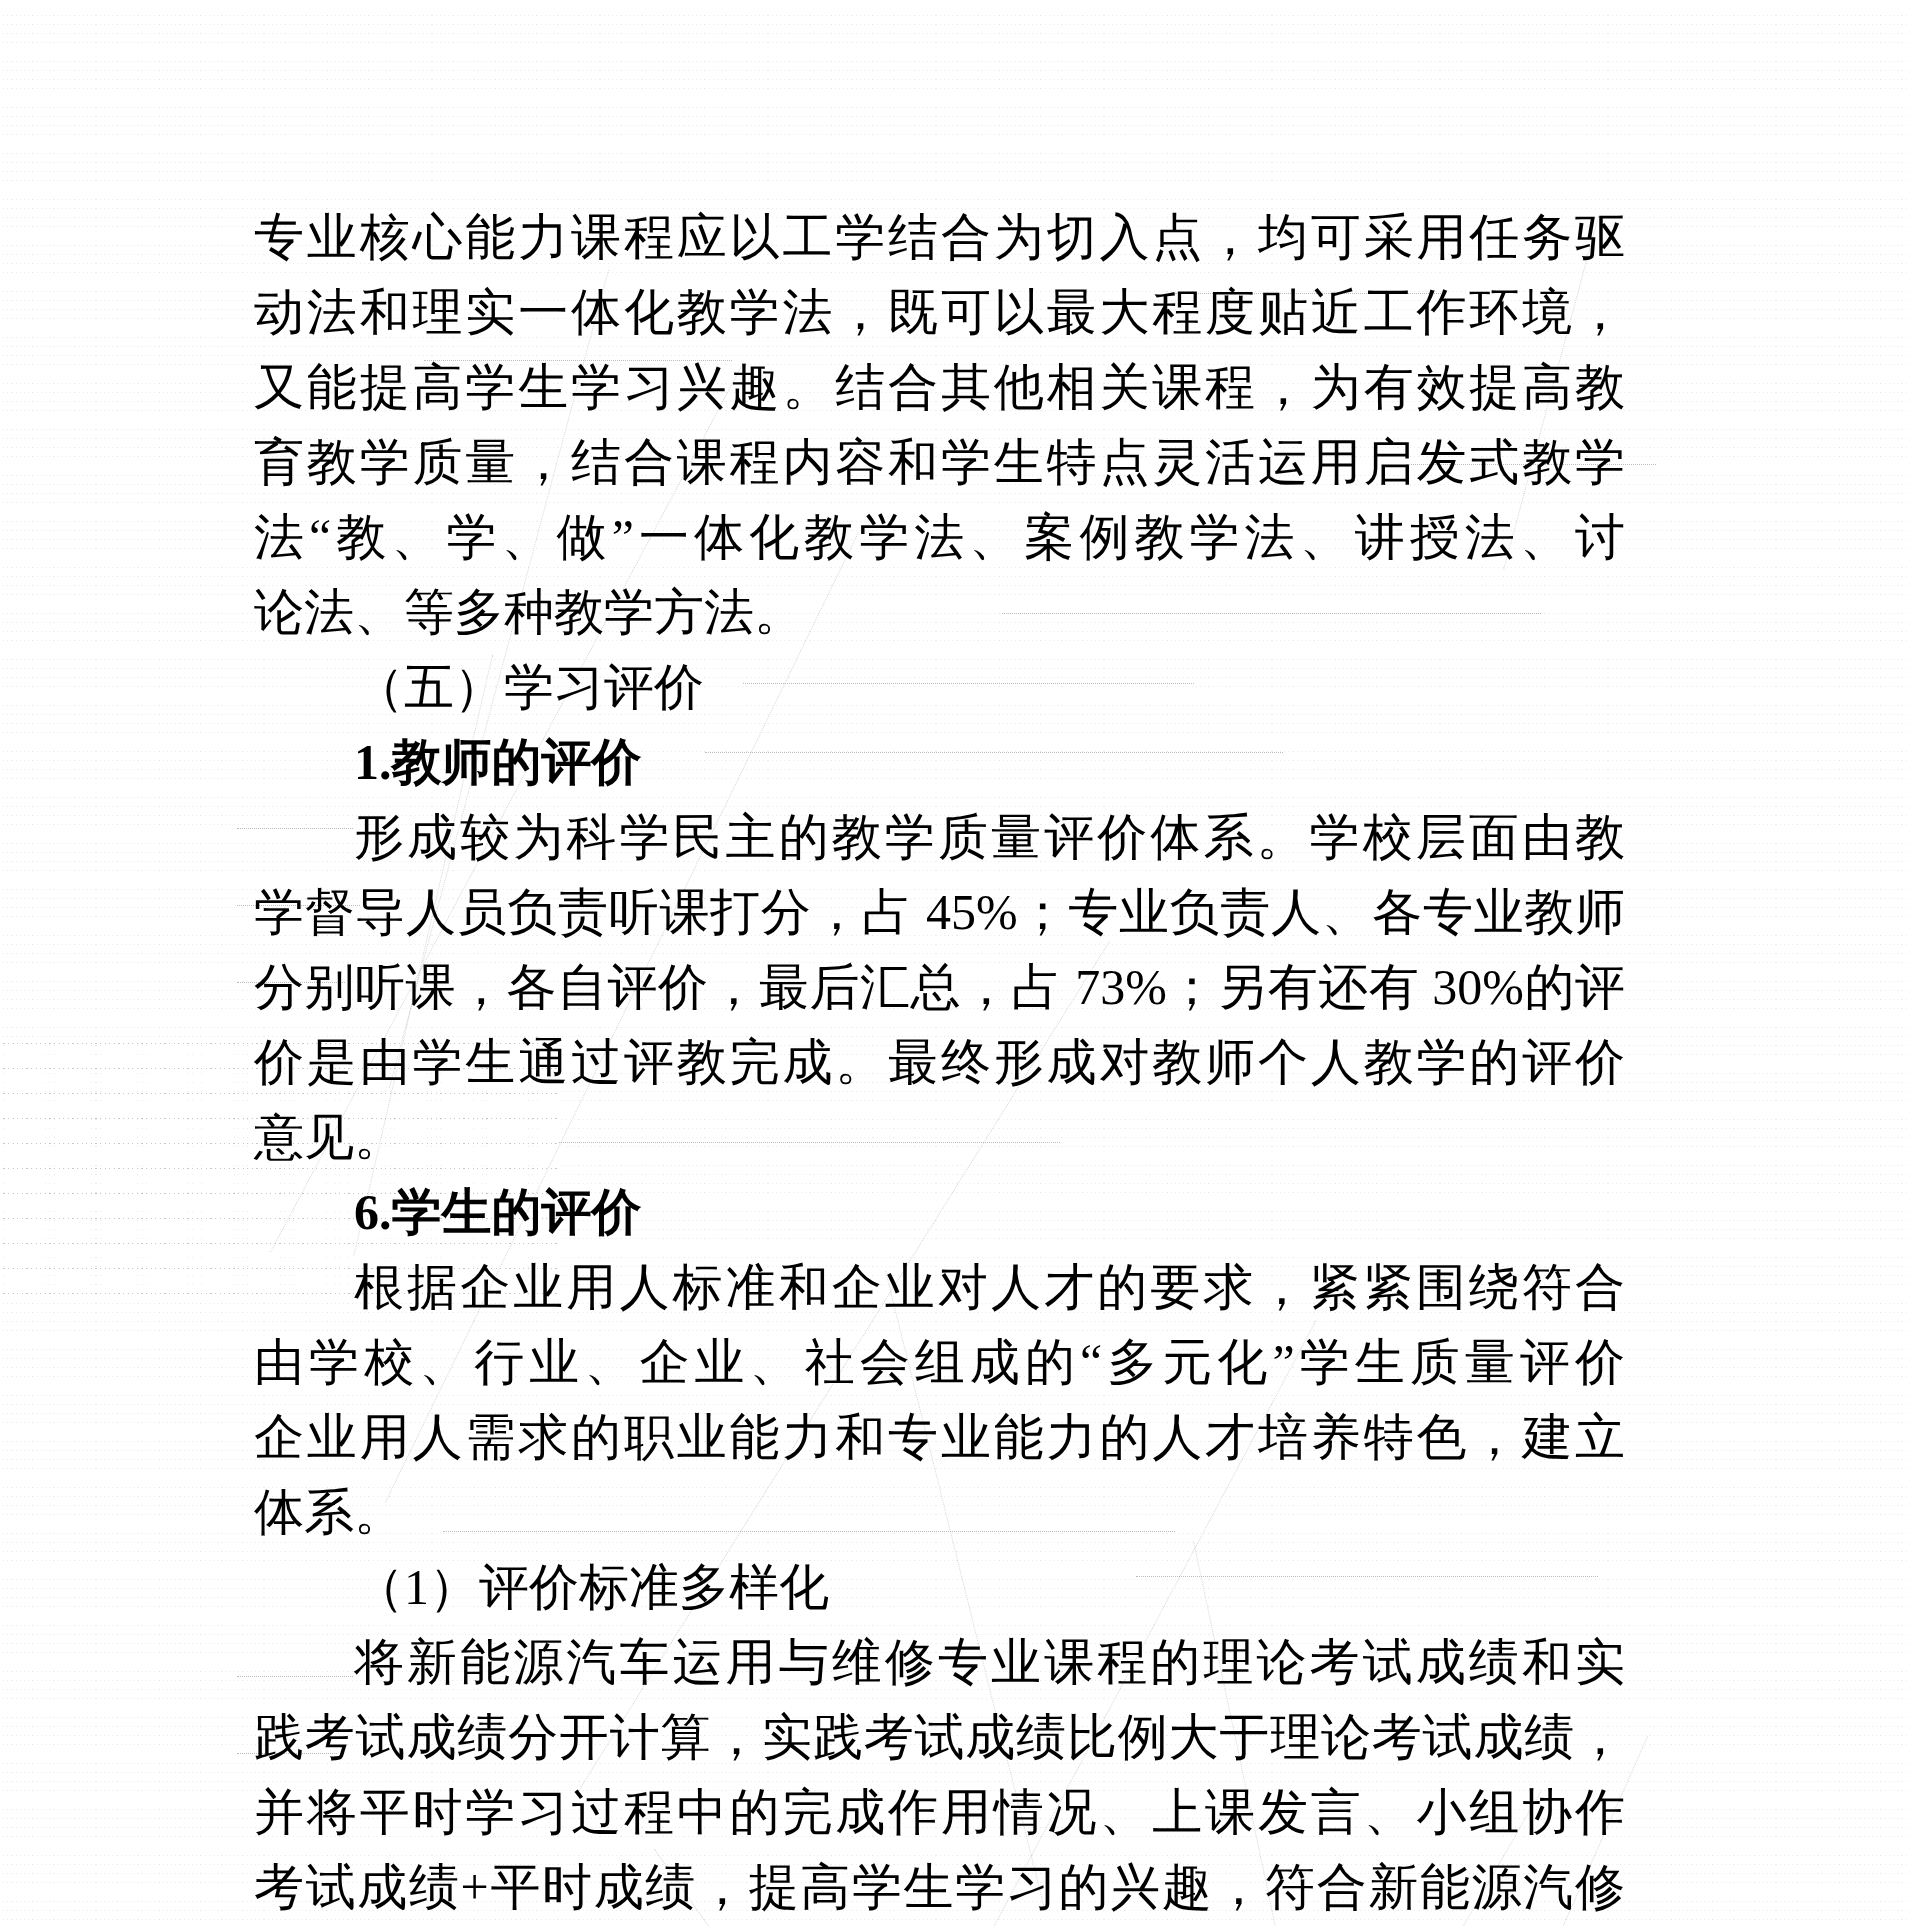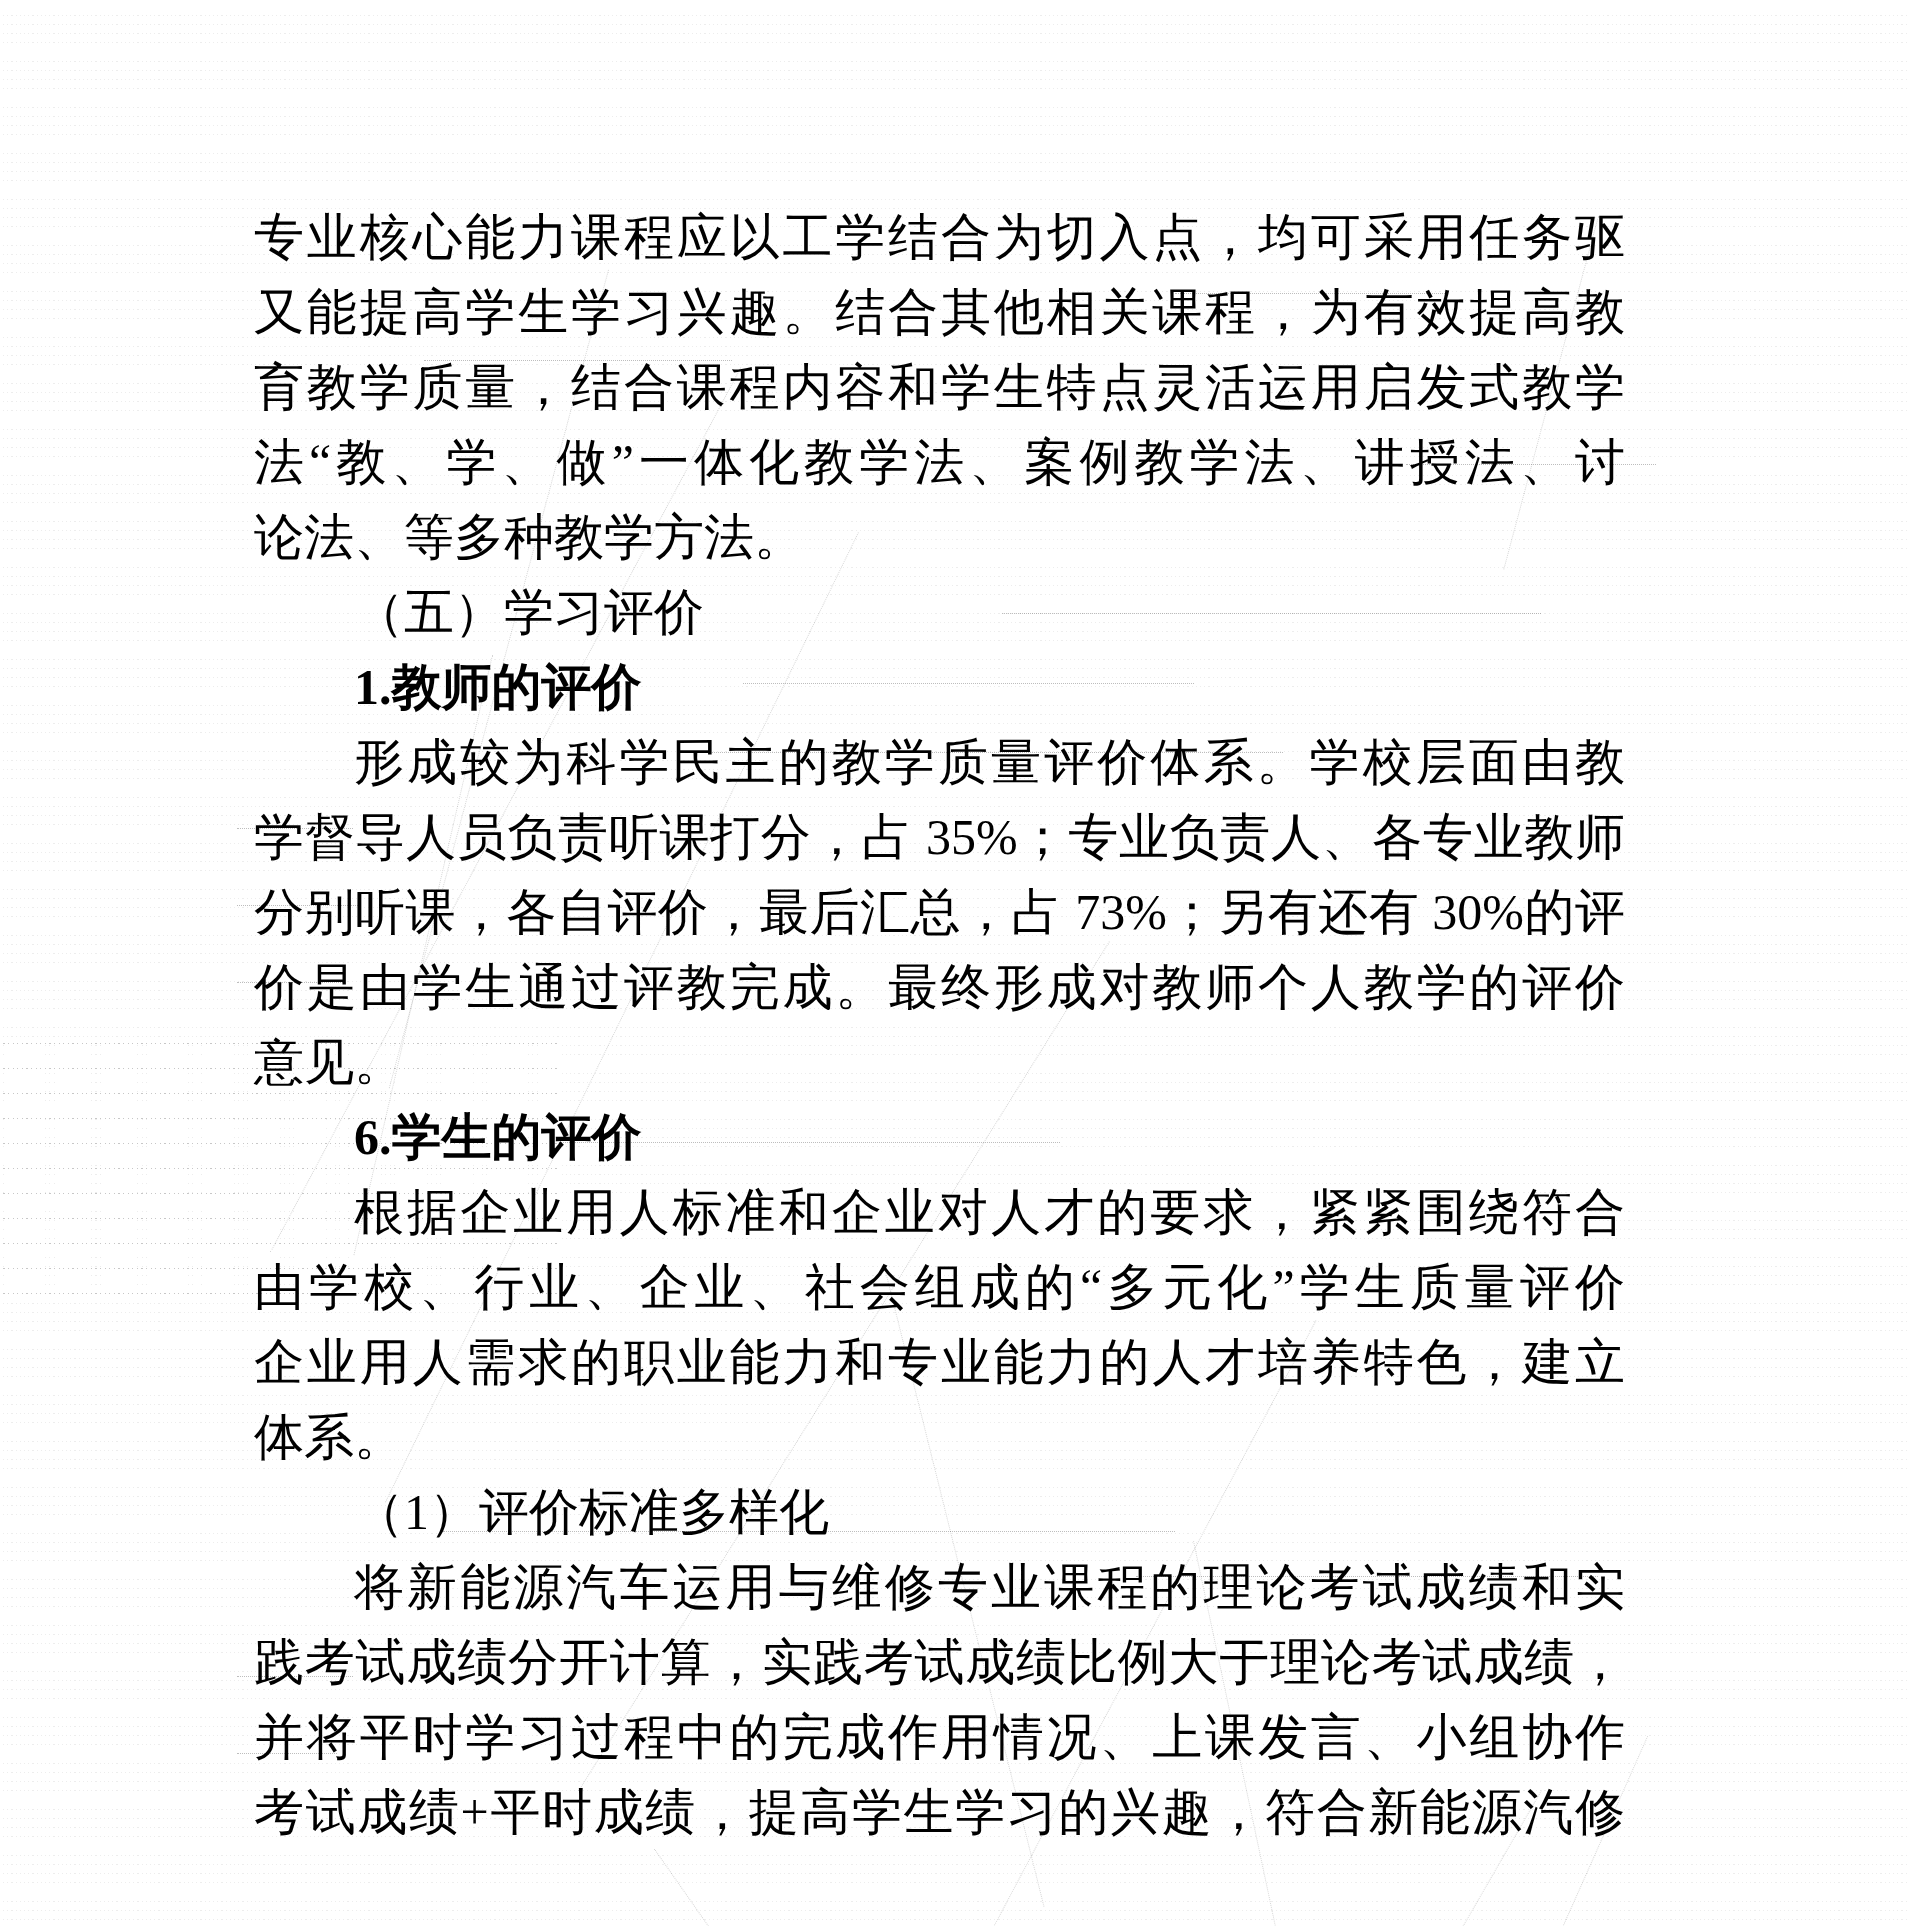--- a/index.html
+++ b/index.html
@@ -90,34 +90,35 @@
       <div class="dline" style="left: 1040px; top: 2658px; width: 1002px; transform: rotate(-60deg);"></div>
       <div class="dline" style="left: 1271px; top: 2581px; width: 925px; transform: rotate(-66deg);"></div>
       <div class="dline" style="left: 886px; top: 1271px; width: 655px; transform: rotate(76deg);"></div>
       <div class="dline" style="left: 1194px; top: 1541px; width: 925px; transform: rotate(78deg);"></div>
       <div class="dline" style="left: 655px; top: 1849px; width: 462px; transform: rotate(55deg);"></div>
     </div>
 
   <div class="content">
       <div class="block">
         <div class="line">专业核心能力课程应以工学结合为切入点，均可采用任务驱</div>
+        <div class="line">动法和理实一体化教学法，既可以最大程度贴近工作环境，</div>
         <div class="line">又能提高学生学习兴趣。结合其他相关课程，为有效提高教</div>
         <div class="line">育教学质量，结合课程内容和学生特点灵活运用启发式教学</div>
         <div class="line">法“教、学、做”一体化教学法、案例教学法、讲授法、讨</div>
         <div class="line no-just">论法、等多种教学方法。</div>
       </div>
       <div class="block">
         <div class="line heading-line">（五）学习评价</div>
       </div>
       <div class="block">
         <div class="line heading-line bold">1.教师的评价</div>
       </div>
       <div class="block">
         <div class="line indent">形成较为科学民主的教学质量评价体系。学校层面由教</div>
-        <div class="line">学督导人员负责听课打分，占 35%；专业负责人、各专业教师</div>
+        <div class="line">学督导人员负责听课打分，占 45%；专业负责人、各专业教师</div>
         <div class="line">分别听课，各自评价，最后汇总，占 73%；另有还有 30%的评</div>
         <div class="line">价是由学生通过评教完成。最终形成对教师个人教学的评价</div>
         <div class="line no-just">意见。</div>
       </div>
       <div class="block">
         <div class="line heading-line bold">6.学生的评价</div>
       </div>
       <div class="block">
         <div class="line indent">根据企业用人标准和企业对人才的要求，紧紧围绕符合</div>
         <div class="line">由学校、行业、企业、社会组成的“多元化”学生质量评价</div>

